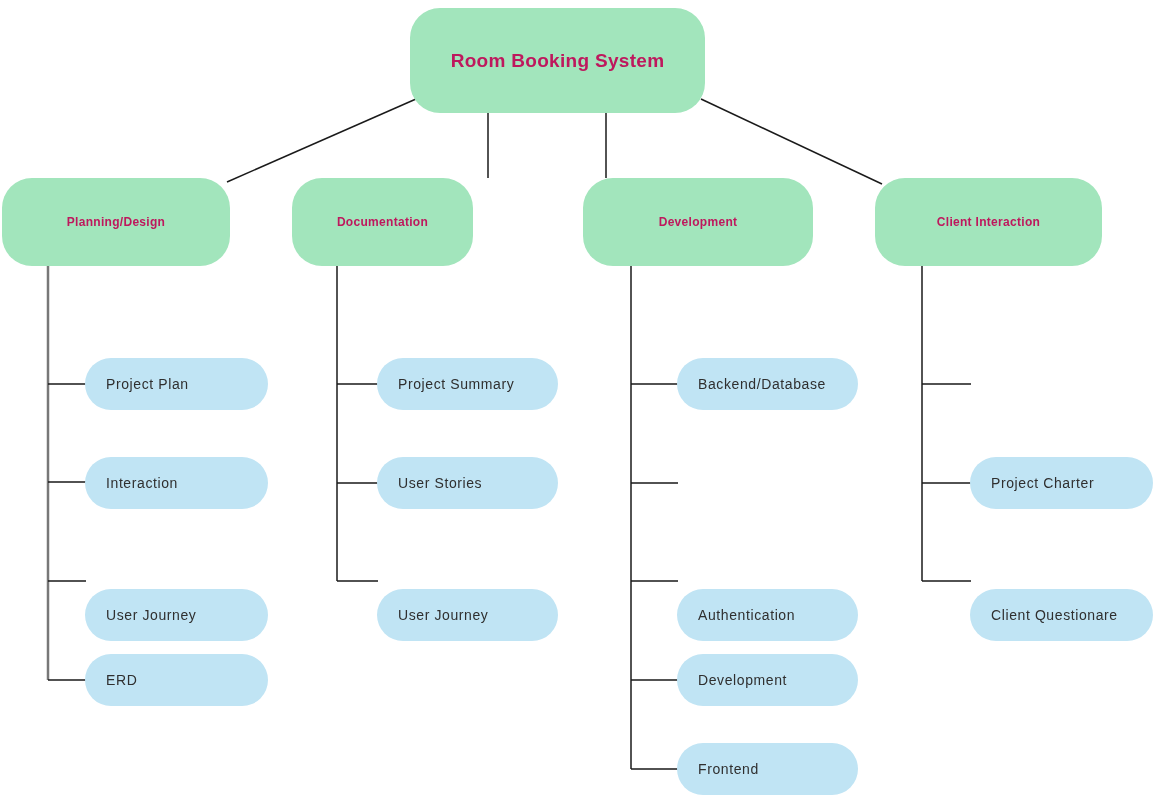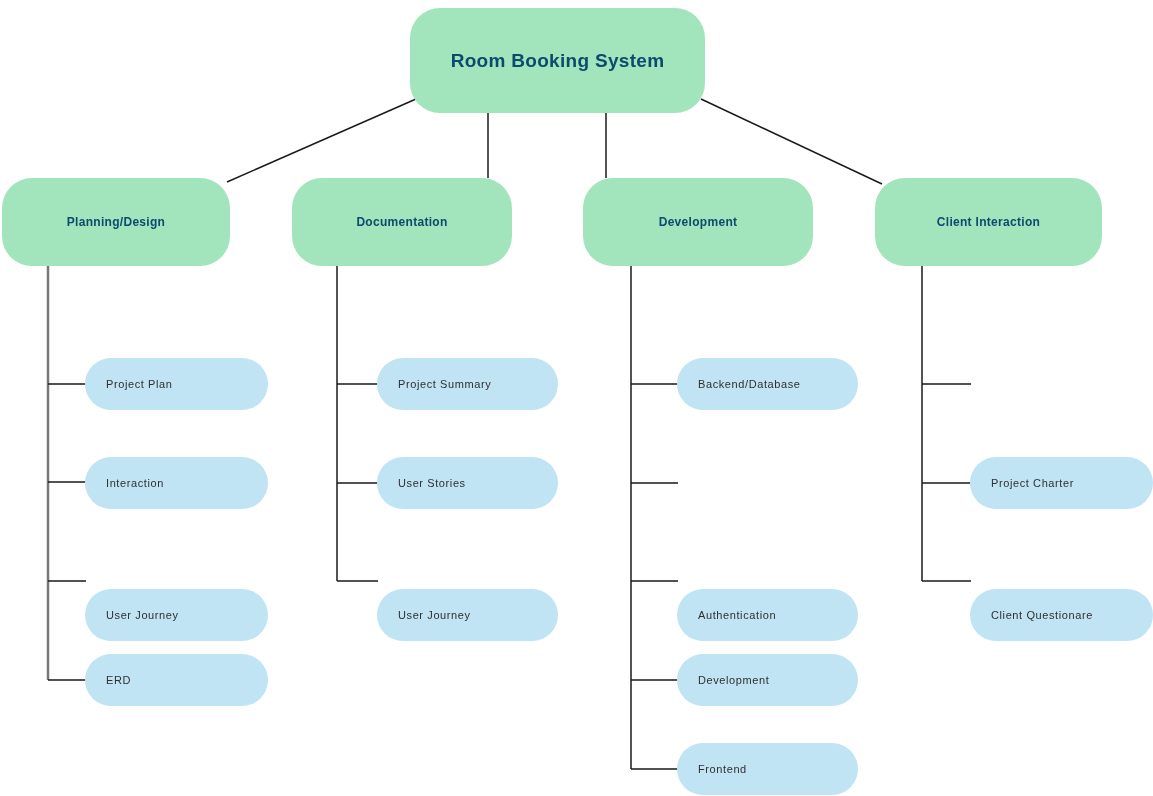--- a/index.html
+++ b/index.html
@@ -18,21 +18,21 @@
     position: absolute;
     left: 0; top: 0;
     width: 1153px;
     height: 796px;
   }
   .node {
     position: absolute;
     display: flex;
     align-items: center;
     box-sizing: border-box;
-    color: #0c4a6e;
+    color: #be185d;
   }
   .node-green {
     background: #a2e5bc;
     border-radius: 30px;
     justify-content: center;
     font-size: 12px;
     font-weight: 600;
     letter-spacing: 0.3px;
   }
   .node-root {
@@ -43,27 +43,27 @@
   .node-branch {
     top: 178px;
     height: 88px;
   }
   .node-blue {
     background: #c0e4f4;
     border-radius: 26px;
     height: 52px;
     justify-content: flex-start;
     padding-left: 21px;
-    font-size: 11px;
+    font-size: 14px;
     font-weight: 300;
     letter-spacing: 0.6px;
     color: #2f2f2f;
   }
   .branch-planning      { left: 2px;   width: 228px; }
-  .branch-documentation { left: 292px; width: 220px; }
+  .branch-documentation { left: 292px; width: 181px; }
   .branch-development   { left: 583px; width: 230px; }
   .branch-client        { left: 875px; width: 227px; }
 
   .col1 { left: 85px;  width: 183px; }
   .col2 { left: 377px; width: 181px; }
   .col3 { left: 677px; width: 181px; }
   .col4 { left: 970px; width: 183px; }
 
   .row1 { top: 358px; }
   .row2 { top: 457px; }

